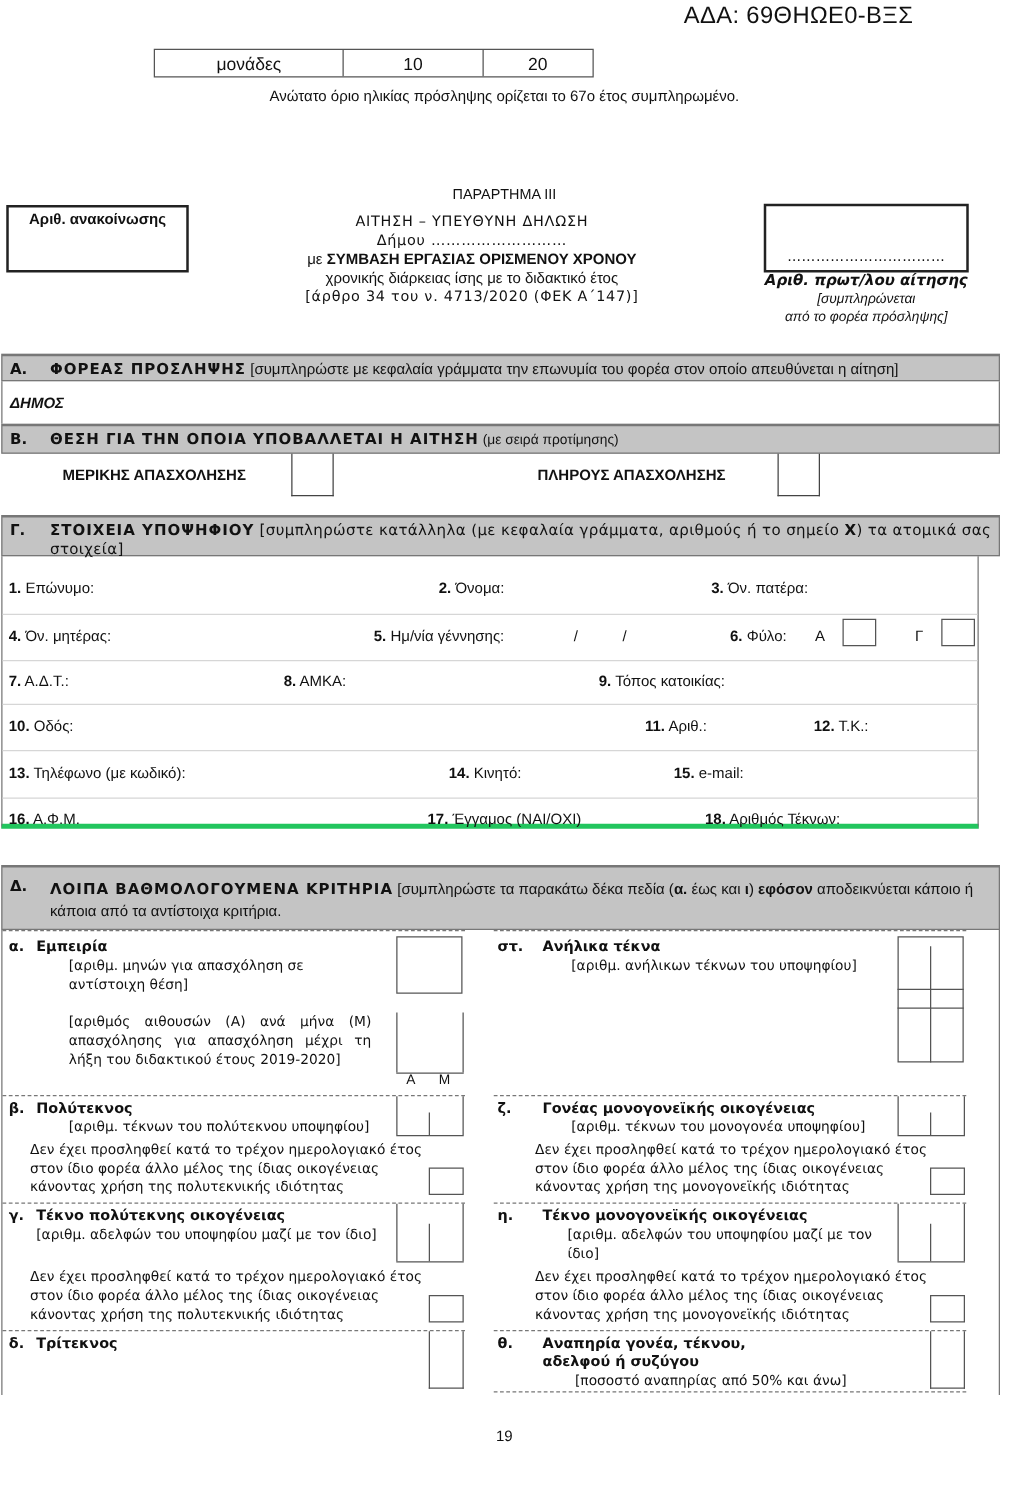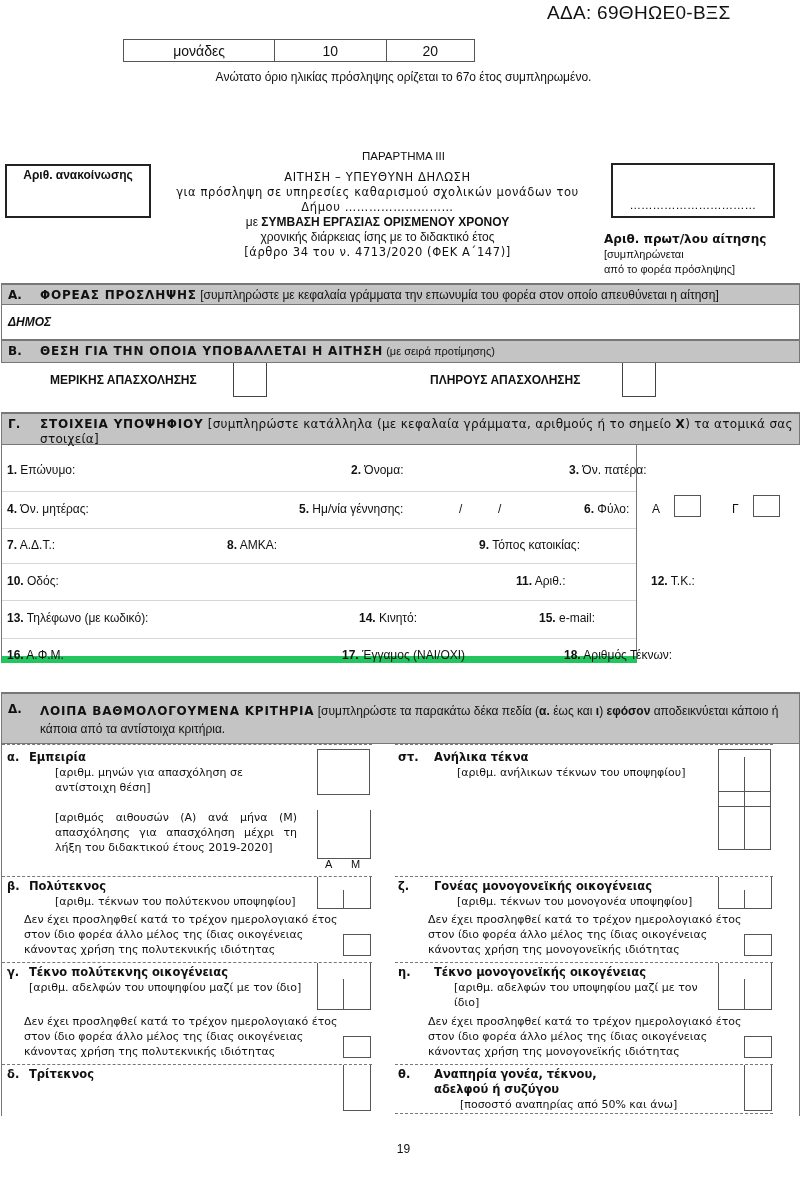--- a/index.html
+++ b/index.html
@@ -18,39 +18,39 @@
   .age-note { left: 0; width: 807px; top: 70px; text-align: center; font-family: "Liberation Sans", sans-serif; font-size: 12px; }
 
   
   .annex-title { left: 0; width: 807px; top: 150px; text-align: center; font-family: "Liberation Sans", sans-serif; font-size: 11.5px; }
   .box-annc { left: 5px; top: 164px; width: 146px; height: 54px; border: 2px solid #222; text-align: center; font-family: "Liberation Sans", sans-serif; font-weight: bold; font-size: 12px; padding-top: 2px; }
   .center-block { left: 155px; width: 445px; top: 170px; text-align: center; line-height: 15px; }
   .center-block .l1, .center-block .l2, .center-block .l3, .center-block .l6 { font-family: "DejaVu Sans", sans-serif; font-size: 11.5px; letter-spacing: 0.6px; }
   .center-block .l4, .center-block .l5 { font-family: "Liberation Sans", sans-serif; font-size: 12px; }
   .box-prot { left: 611px; top: 163px; width: 164px; height: 55px; border: 2px solid #222; }
   .box-prot .dots { position: absolute; left: 0; right: 0; bottom: 4px; text-align: center; font-size: 11px; letter-spacing: 0.5px; }
-  .prot-label { left: 604px; width: 178px; top: 232px; line-height: 15px; font-size: 11px; }
+  .prot-label { left: 604px; width: 178px; top: 217px; text-align: center; line-height: 15px; font-size: 11px; font-style: italic; }
   .prot-label .t { font-weight: bold; font-size: 12px; }
   .prot-label .s { font-family: "Liberation Sans", sans-serif; font-size: 11px; }
 
   
   .bar { left: 1px; width: 799px; background: #c4c4c4; border: 1px solid #777; border-top-width: 2px; display: flex; align-items: flex-start; padding: 3px 6px; font-size: 12px; }
   .bar .letter { font-weight: bold; width: 32px; flex-shrink: 0; }
   .bar .title { font-weight: bold; letter-spacing: 0.8px; }
   .bar .desc { font-family: "Liberation Sans", sans-serif; font-size: 12px; }
 
   .secA { top: 283px; height: 22px; }
   .rowA { left: 1px; top: 305px; width: 799px; height: 34px; border-left: 1px solid #777; border-right: 1px solid #777; padding: 10px 6px; font-weight: bold; font-family: "Liberation Sans", sans-serif; font-size: 12px; font-style: italic; }
   .secB { top: 339px; height: 24px; }
   .b-label { font-family: "Liberation Sans", sans-serif; font-weight: bold; font-size: 12px; }
   .chk { border: 1px solid #444; border-top: none; }
 
   .secG { top: 412px; height: 33px; }
   .secG .desc { font-family: "DejaVu Sans", sans-serif; font-size: 12px; letter-spacing: 0.3px; line-height: 15px; }
-  .gbody { left: 1px; top: 445px; width: 636px; height: 218px; border-left: 1px solid #777; border-right: 1px solid #777; border-bottom: 7px solid #22c55e; }
+  .gbody { left: 1px; top: 445px; width: 782px; height: 218px; border-left: 1px solid #777; border-right: 1px solid #777; border-bottom: 4px solid #22c55e; }
   .gline { position: absolute; left: 0; right: 0; height: 1px; background: #d6d6d6; }
   .f { position: absolute; font-family: "Liberation Sans", sans-serif; font-size: 12px; white-space: nowrap; }
   .f .n { font-weight: bold; }
   .sq { position: absolute; border: 1px solid #555; }
 
   .secD { top: 692px; height: 52px; padding-top: 8px; }
   .secD .desc { line-height: 18px; }
   .dbody { left: 1px; top: 744px; width: 799px; height: 372px; border-left: 1px solid #777; border-right: 1px solid #777; }
   .dash { position: absolute; height: 0; border-top: 1px dashed #777; }
   .crit { position: absolute; font-family: "DejaVu Sans", sans-serif; font-size: 11.5px; line-height: 15px; }
@@ -72,21 +72,20 @@
   <div style="width:88px">20</div>
 </div>
 <div class="abs age-note">Ανώτατο όριο ηλικίας πρόσληψης ορίζεται το 67ο έτος συμπληρωμένο.</div>
 
 <div class="abs annex-title">ΠΑΡΑΡΤΗΜΑ ΙΙΙ</div>
 <div class="abs box-annc">
   <span>Αριθ. ανακοίνωσης</span>
 </div>
 <div class="abs center-block">
   <div class="l1">ΑΙΤΗΣΗ – ΥΠΕΥΘΥΝΗ ΔΗΛΩΣΗ</div>
-  <div class="l2">για πρόσληψη σε υπηρεσίες καθαρισμού σχολικών μονάδων του</div>
   <div class="l3">Δήμου ………………………</div>
   <div class="l4"><span>με </span><b>ΣΥΜΒΑΣΗ ΕΡΓΑΣΙΑΣ ΟΡΙΣΜΕΝΟΥ ΧΡΟΝΟΥ</b></div>
   <div class="l5">χρονικής διάρκειας ίσης με το διδακτικό έτος</div>
   <div class="l6">[άρθρο 34 του ν. 4713/2020 (ΦΕΚ Α΄147)]</div>
 </div>
 <div class="abs box-prot">
   <div class="dots">……………………………</div>
 </div>
 <div class="abs prot-label">
   <div class="t">Αριθ. πρωτ/λου αίτησης</div>

